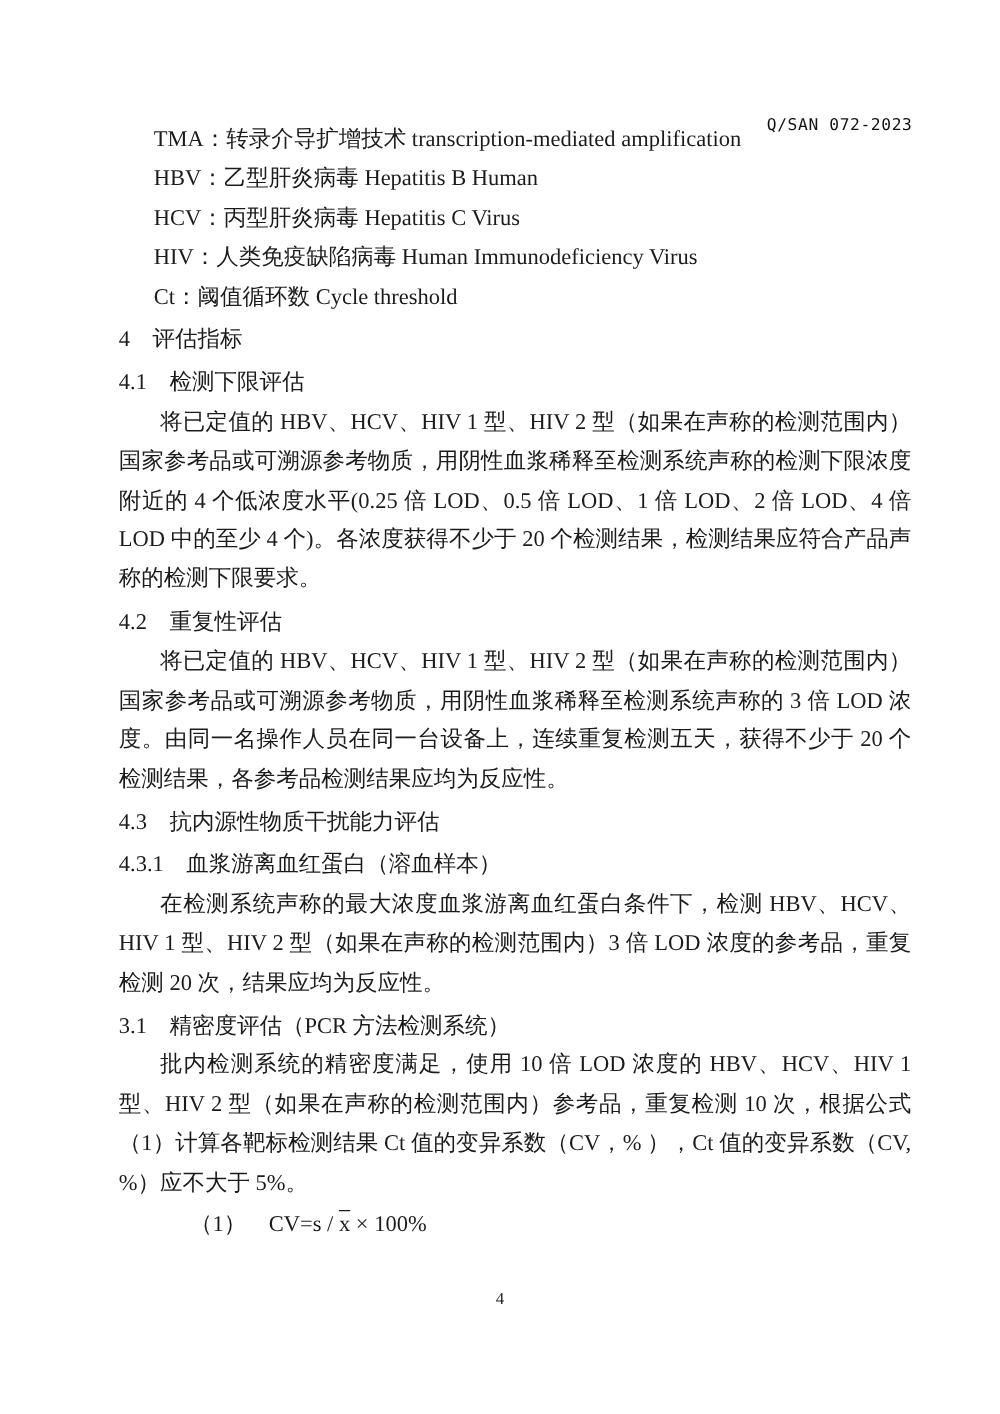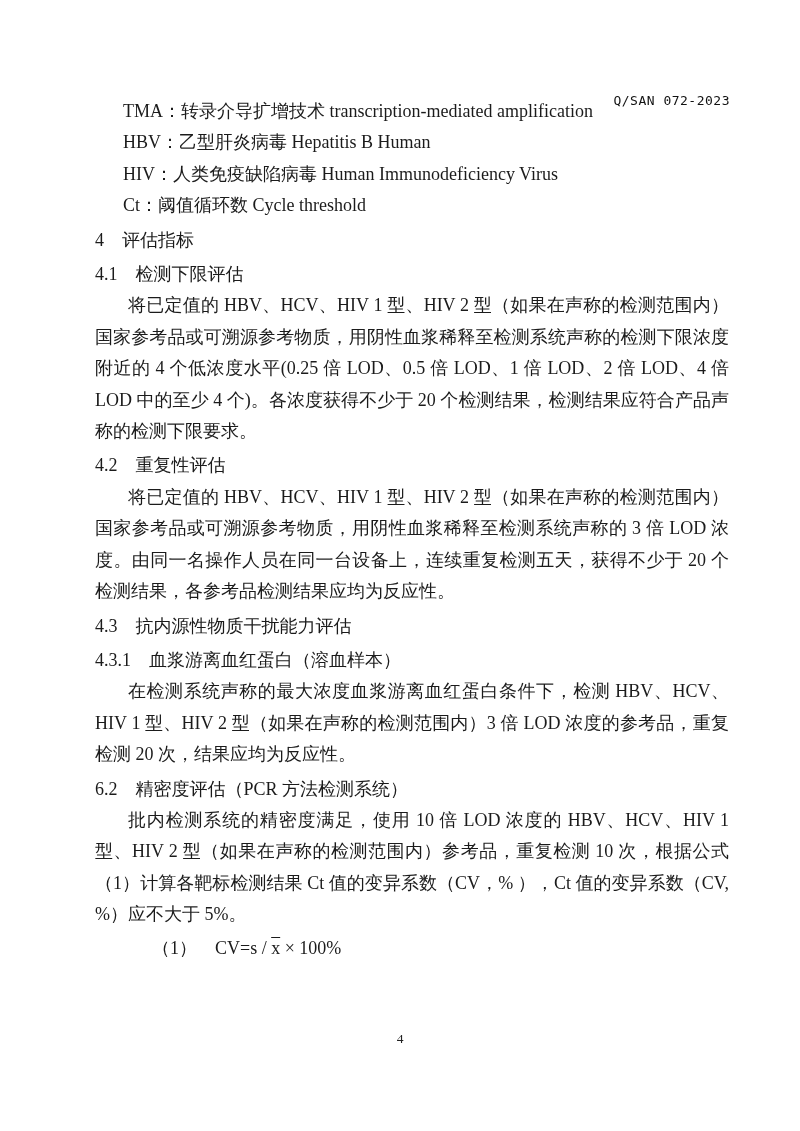--- a/index.html
+++ b/index.html
@@ -71,20 +71,21 @@
 <body>
 
 <div class="page">
 
   <div class="doc-header">Q/SAN 072-2023</div>
 
   <div class="content">
 
     <div class="abbr-line">TMA：转录介导扩增技术 transcription-mediated amplification</div>
     <div class="abbr-line">HBV：乙型肝炎病毒 Hepatitis B Human</div>
+    <div class="abbr-line">HCV：丙型肝炎病毒 Hepatitis C Virus</div>
     <div class="abbr-line">HIV：人类免疫缺陷病毒 Human Immunodeficiency Virus</div>
     <div class="abbr-line">Ct：阈值循环数 Cycle threshold</div>
 
     <div class="sec-heading">
       <span class="sec-num">4</span><span>评估指标</span>
     </div>
 
     <div class="sec-heading">
       <span class="sec-num">4.1</span><span>检测下限评估</span>
     </div>
@@ -99,21 +100,21 @@
       <span class="sec-num">4.3</span><span>抗内源性物质干扰能力评估</span>
     </div>
 
     <div class="sec-heading">
       <span class="sec-num">4.3.1</span><span>血浆游离血红蛋白（溶血样本）</span>
     </div>
     <div class="para">在检测系统声称的最大浓度血浆游离血红蛋白条件下，检测 HBV、HCV、HIV 1 型、HIV 2 型（如果在声称的检测范围内）3 倍 LOD 浓度的参考品，重复检测 20 次，结果应均为反应性。</div>
 
 
     <div class="sec-heading">
-      <span class="sec-num">6.2</span><span>精密度评估（PCR 方法检测系统）</span>
+      <span class="sec-num">3.1</span><span>精密度评估（PCR 方法检测系统）</span>
     </div>
     <div class="para">批内检测系统的精密度满足，使用 10 倍 LOD 浓度的 HBV、HCV、HIV 1 型、HIV 2 型（如果在声称的检测范围内）参考品，重复检测 10 次，根据公式（1）计算各靶标检测结果 Ct 值的变异系数（CV，% ），Ct 值的变异系数（CV, %）应不大于 5%。</div>
 
     <div class="formula-line">
       <span class="formula-label">（1）</span><span><span>CV=s / </span><span class="xbar">x</span><span> × 100%</span></span>
     </div>
 
   </div>
 
   <div class="page-num">4</div>

